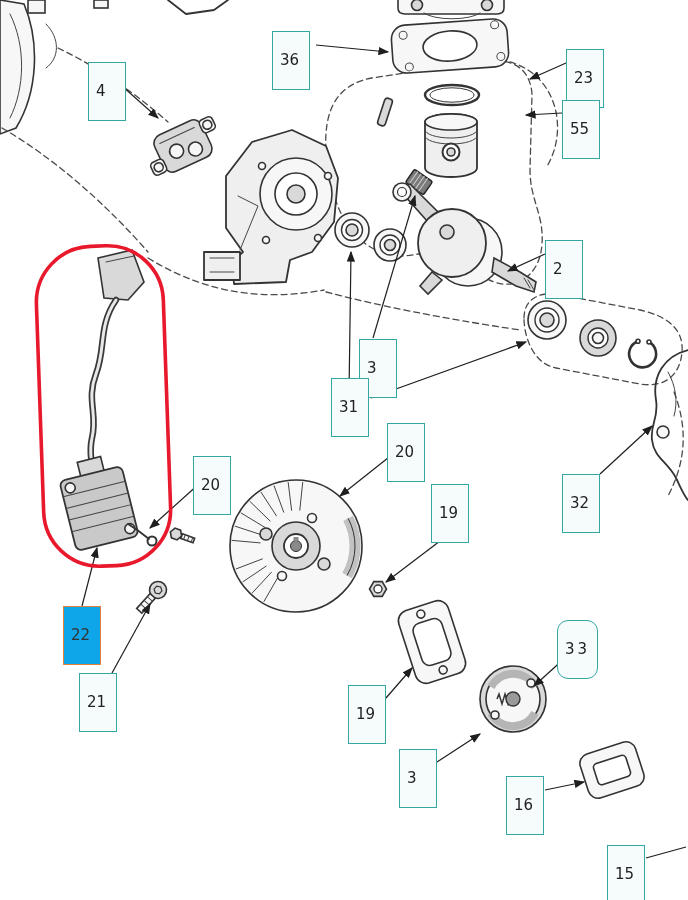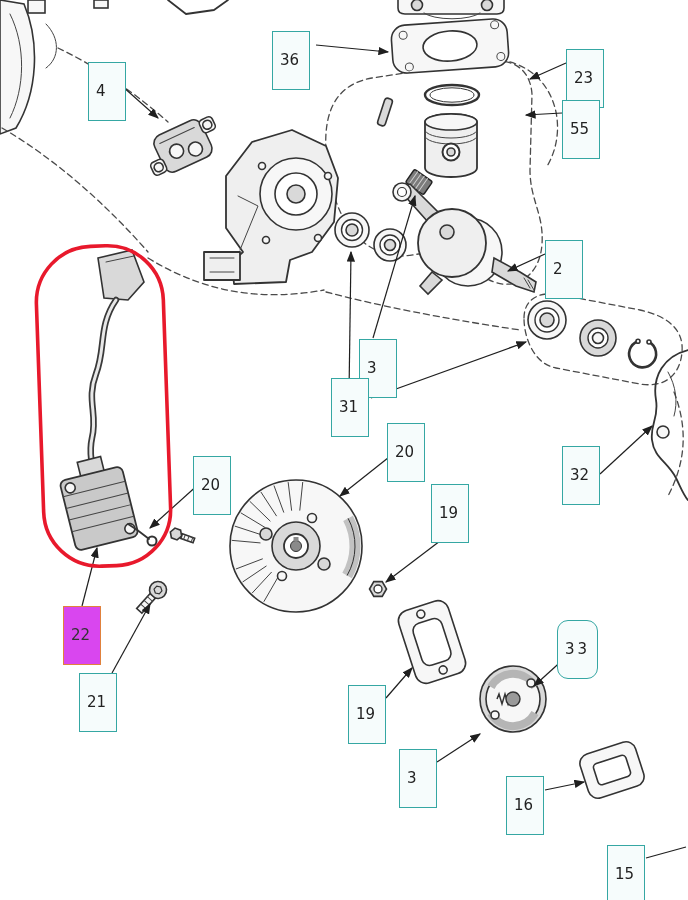--- a/index.html
+++ b/index.html
@@ -16,21 +16,21 @@
   .fillC{fill:#d9d9d9;stroke:#333;stroke-width:1.6;}
   .dash{stroke:#4a4a4a;stroke-width:1.3;fill:none;stroke-dasharray:6 4;stroke-linecap:round;}
   .leader{stroke:#1f1f1f;stroke-width:1.2;fill:none;}
   
   .callout{
     position:absolute;min-width:22px;padding:18px 7px;
     border:1.6px solid #35a7a3;background:#f6fcfc;color:#222;
     font-size:15px;line-height:21px;
     box-sizing:content-box;cursor:pointer;user-select:none;
   }
-  .callout.selected{border-color:#e0813c;background:#d946ef;color:#333;}
+  .callout.selected{border-color:#e0813c;background:#0ea5e9;color:#333;}
   .callout.wide{letter-spacing:3px;border-radius:11px;}
   .highlight-ring{fill:none;stroke:#e8192c;stroke-width:3.6;}
 </style>
 </head>
 <body>
 
 <div class="stage">
 
   <svg width="688" height="900" viewBox="0 0 688 900">
     <defs>
@@ -278,21 +278,21 @@
 
   <div class="callout" style="left:272px;top:31px">36</div>
   <div class="callout" style="left:566px;top:49px">23</div>
   <div class="callout" style="left:88px;top:62px">4</div>
   <div class="callout" style="left:562px;top:100px">55</div>
   <div class="callout" style="left:545px;top:240px">2</div>
   <div class="callout" style="left:359px;top:339px">3</div>
   <div class="callout" style="left:331px;top:378px">31</div>
   <div class="callout" style="left:387px;top:423px">20</div>
   <div class="callout" style="left:193px;top:456px">20</div>
-  <div class="callout" style="left:562px;top:446px">32</div>
+  <div class="callout" style="left:562px;top:474px">32</div>
   <div class="callout" style="left:431px;top:484px">19</div>
   <div class="callout selected" style="left:63px;top:606px">22</div>
   <div class="callout wide" style="left:557px;top:620px">33</div>
   <div class="callout" style="left:79px;top:673px">21</div>
   <div class="callout" style="left:348px;top:685px">19</div>
   <div class="callout" style="left:399px;top:749px">3</div>
   <div class="callout" style="left:506px;top:776px">16</div>
   <div class="callout" style="left:607px;top:845px">15</div>
 
 </div>

